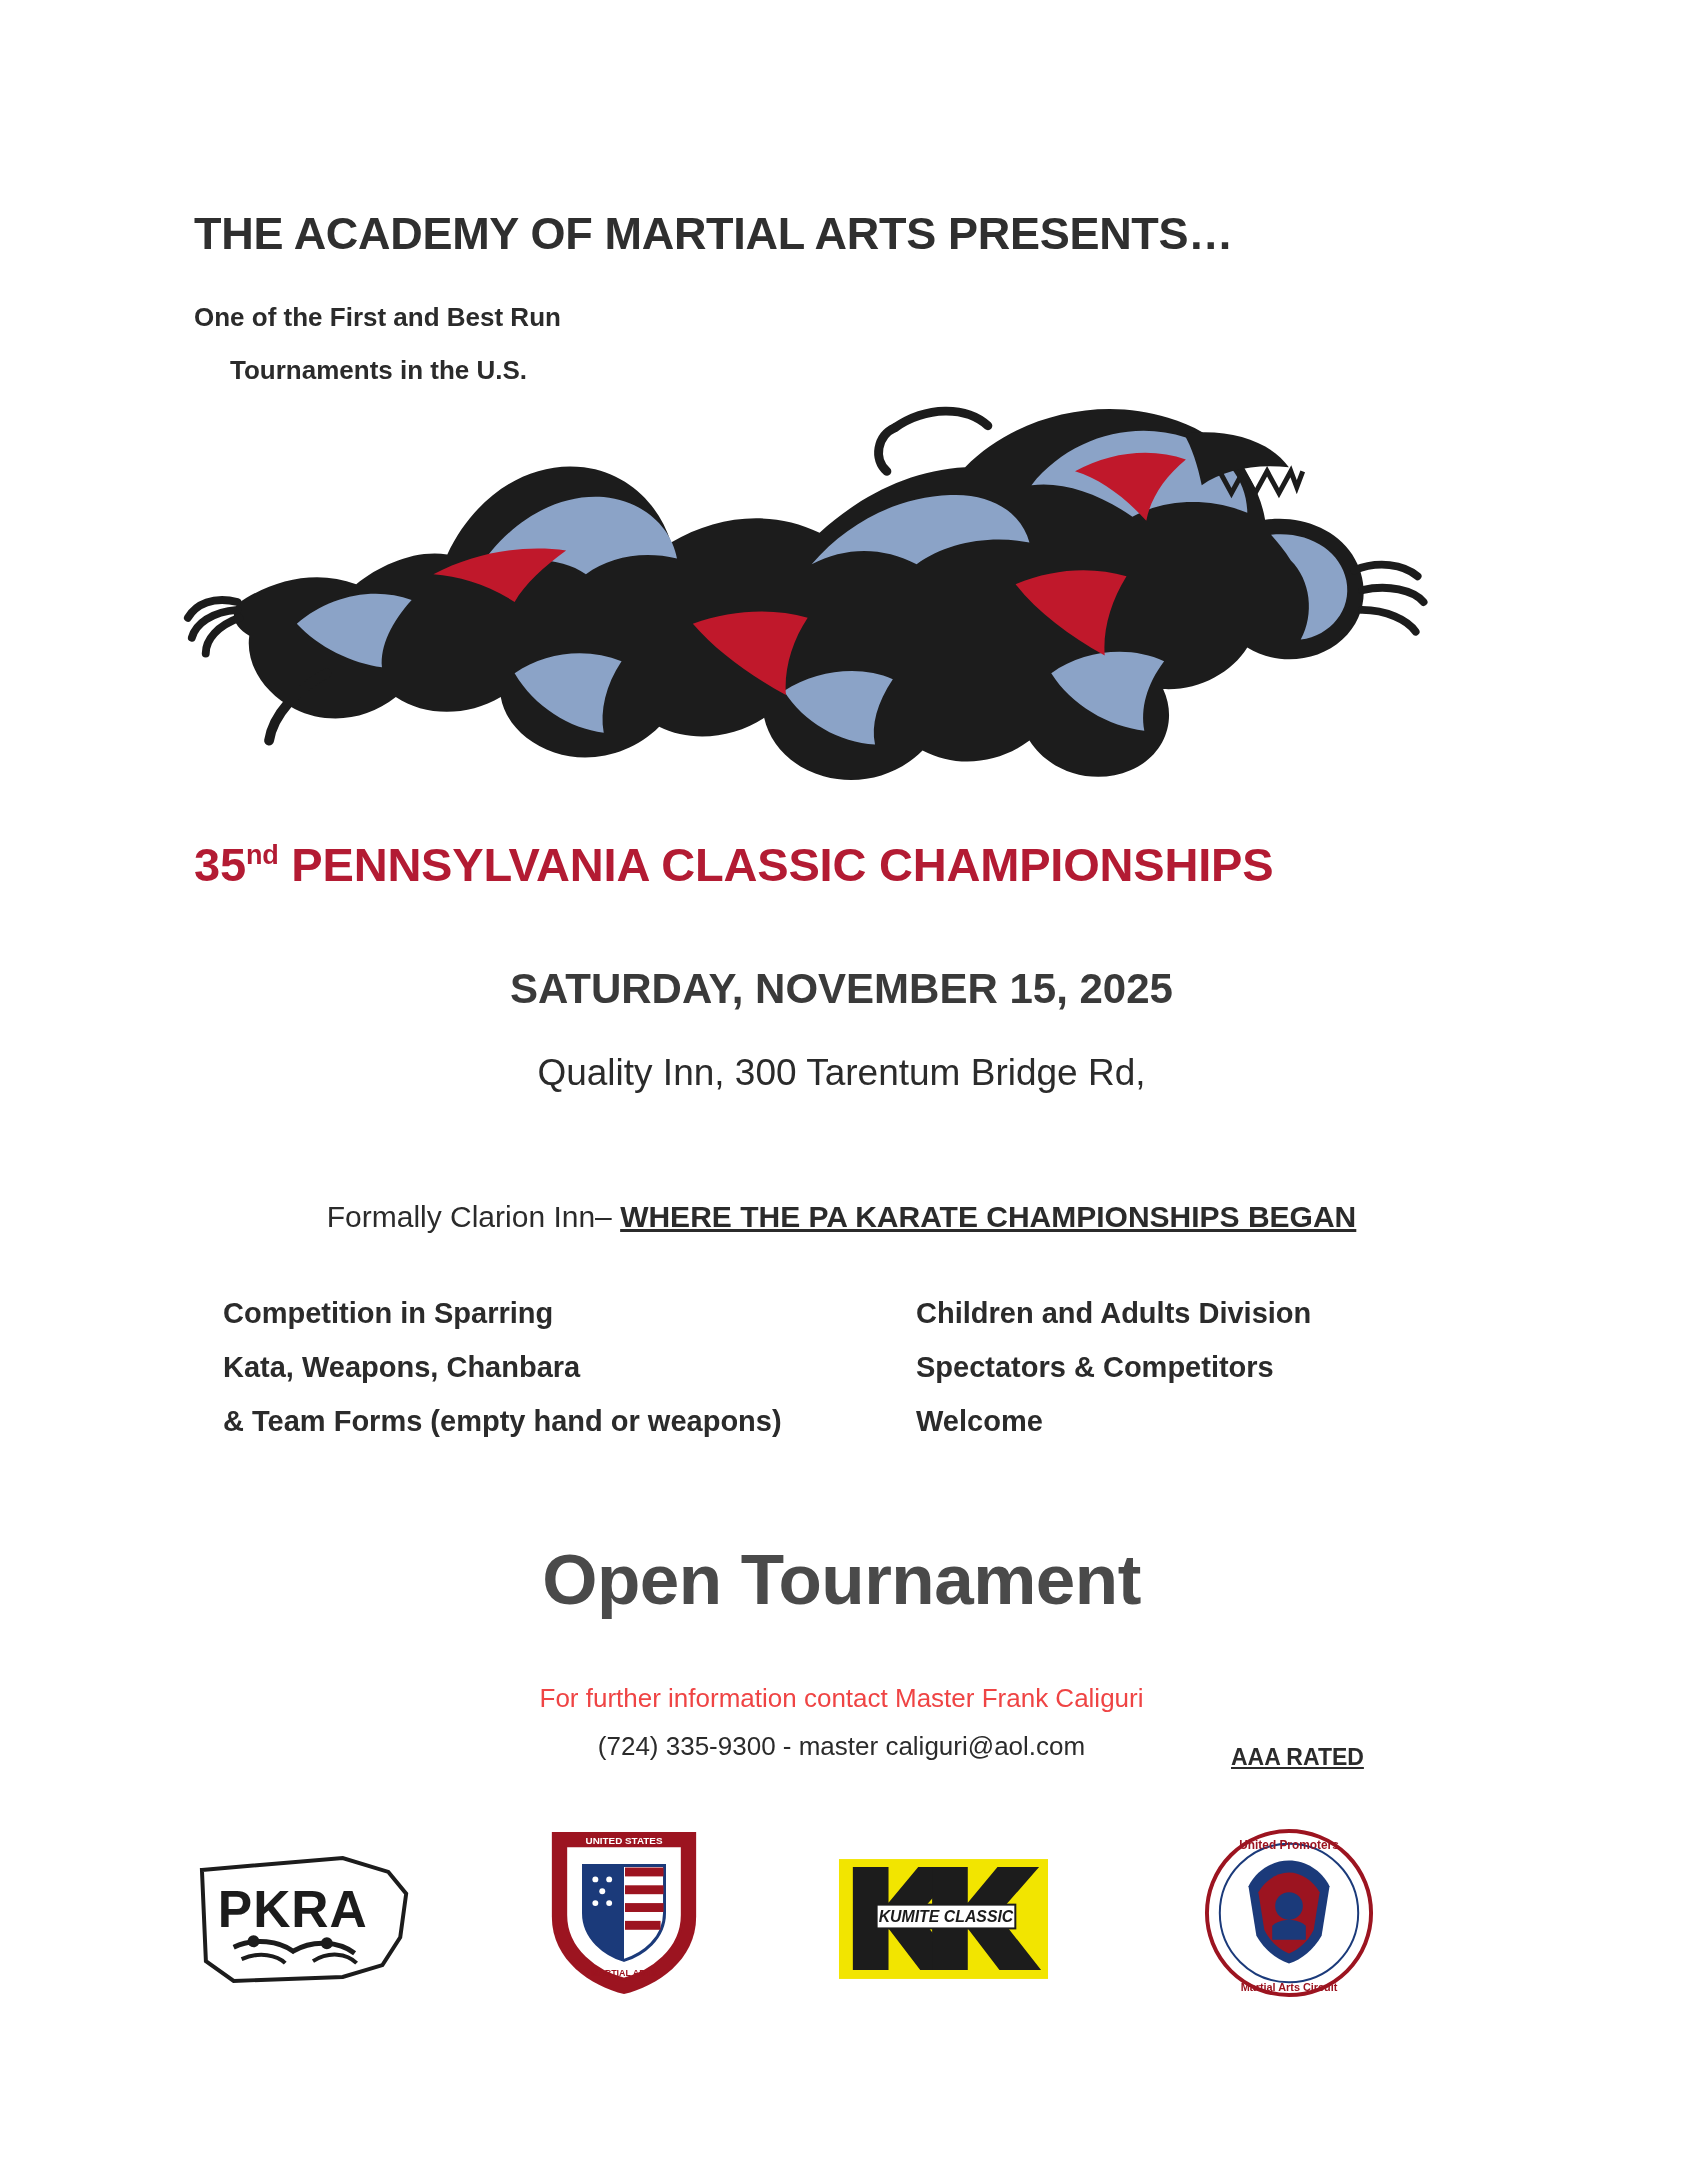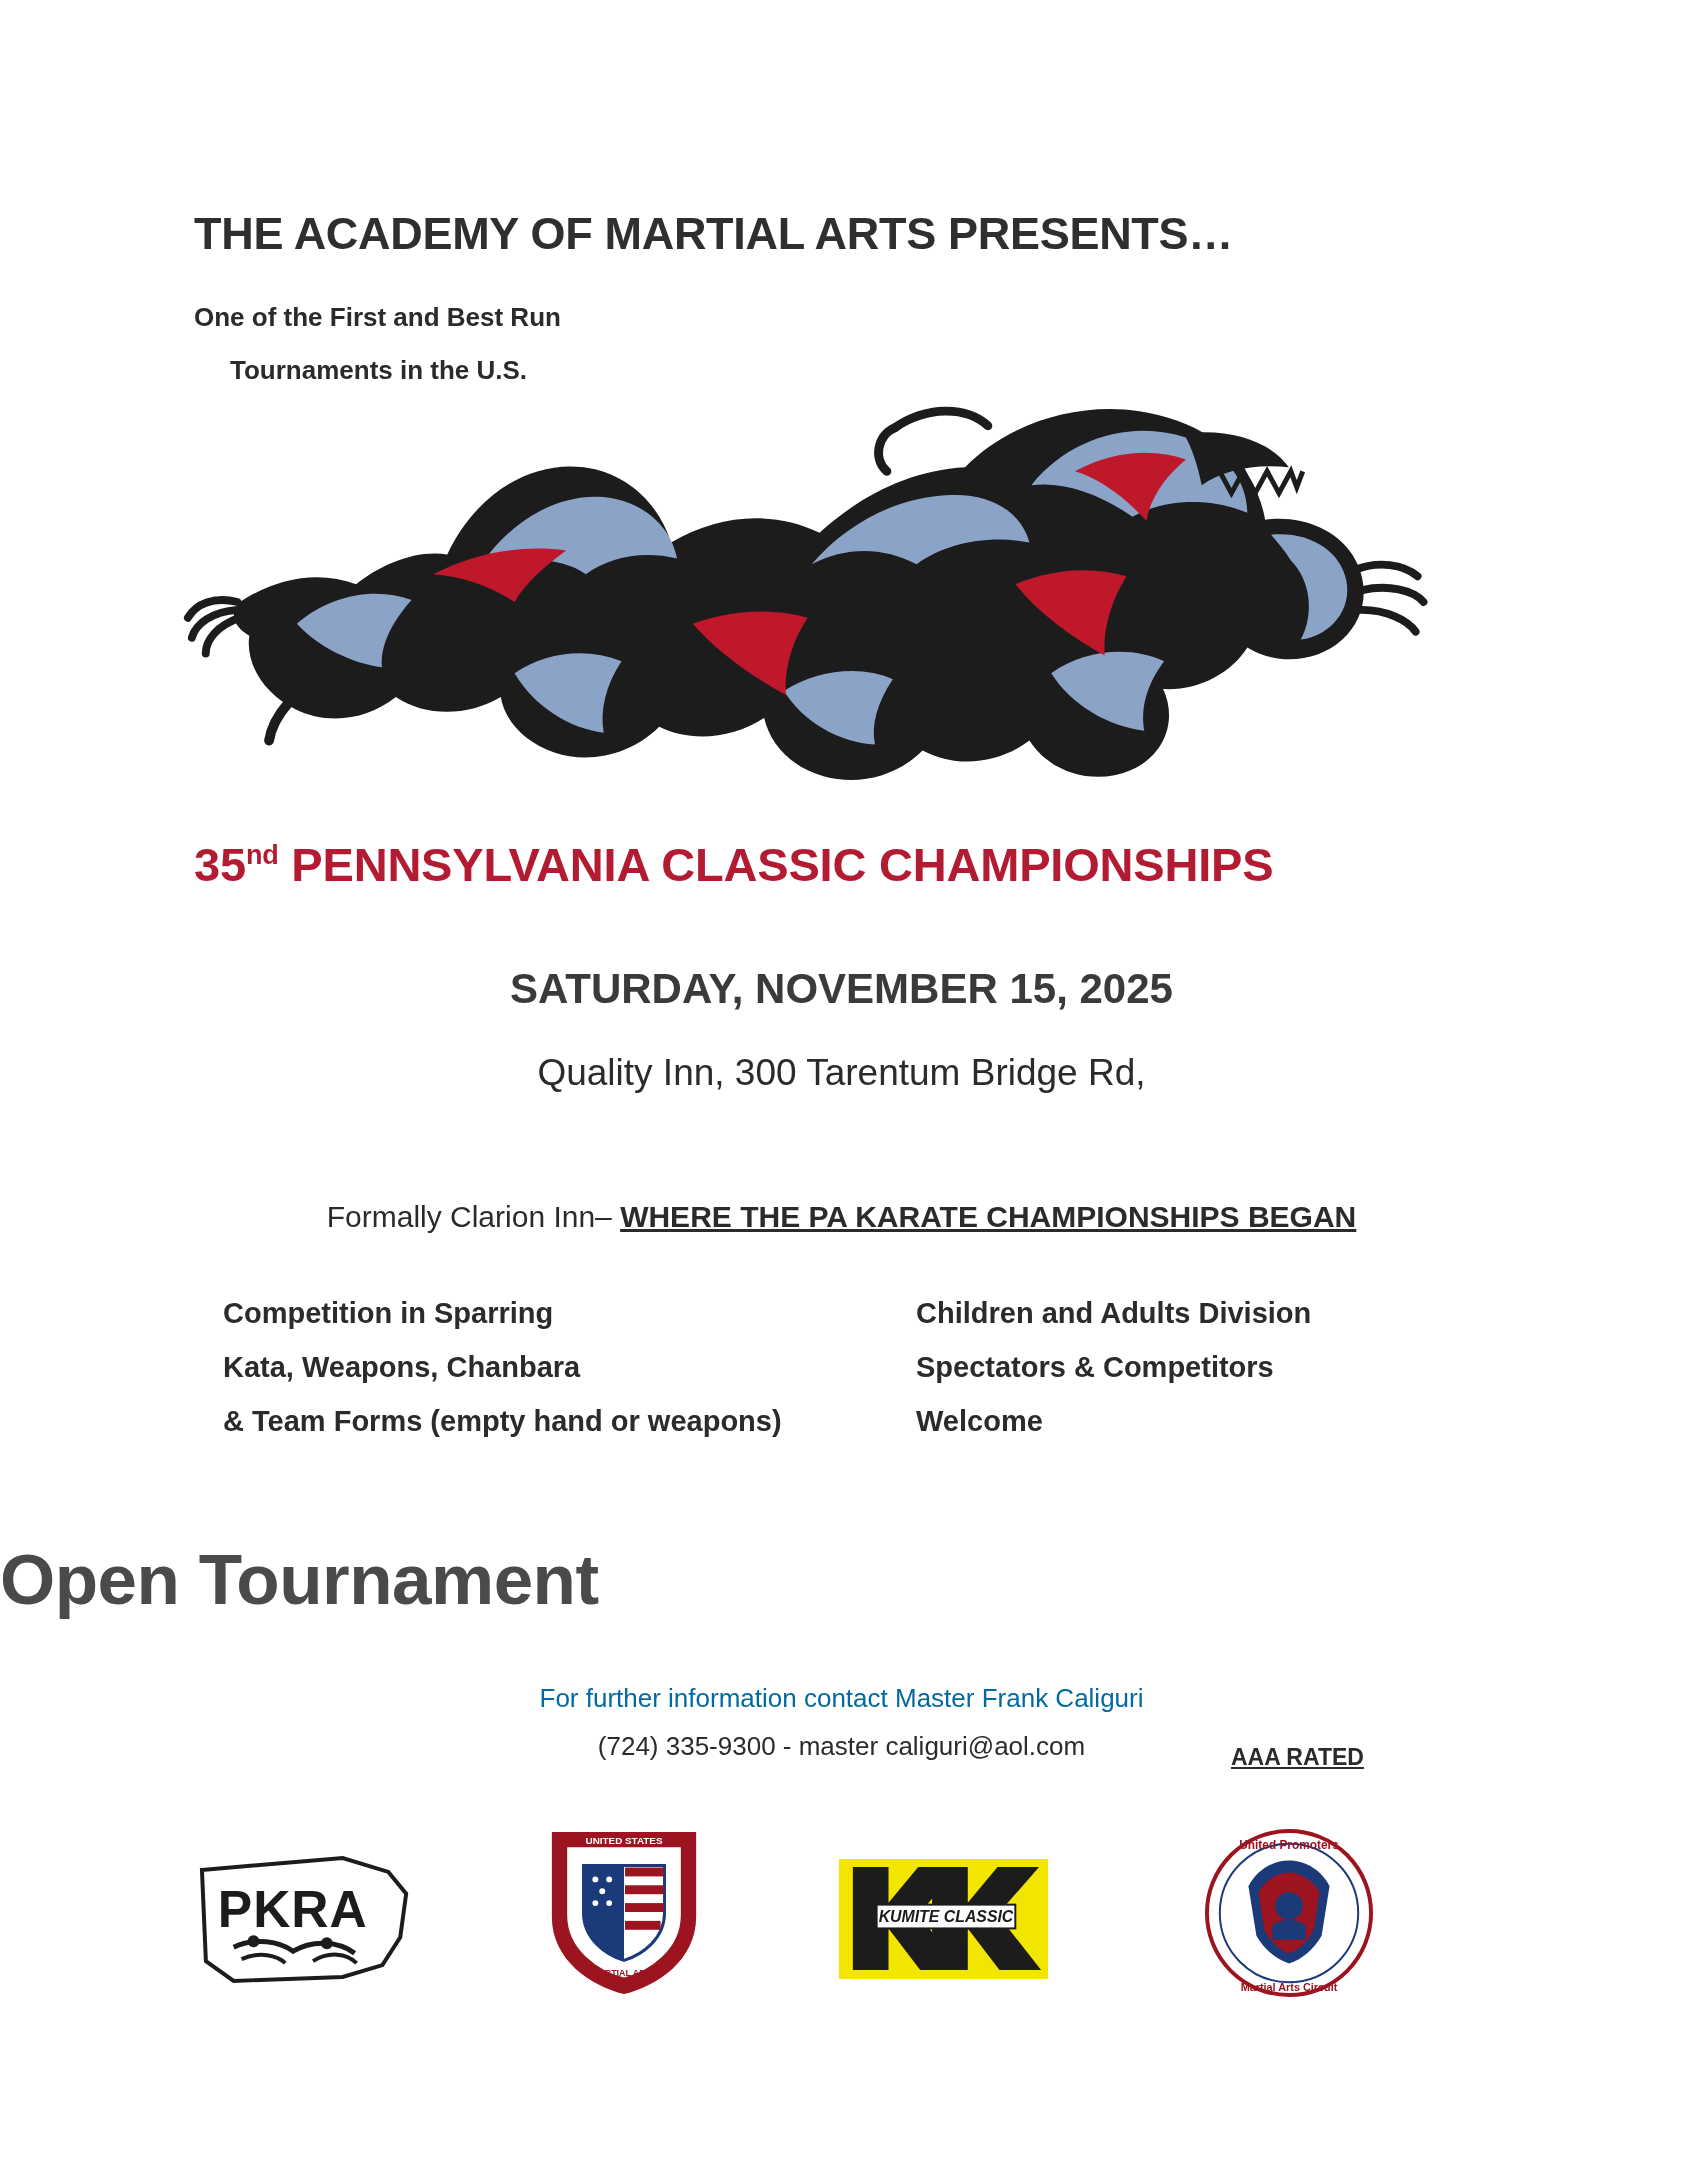--- a/index.html
+++ b/index.html
@@ -144,33 +144,34 @@
     font-weight: bold;
     color: #2b2b2b;
     white-space: nowrap;
   }
 
   
   .open-tournament {
     position: absolute;
     top: 1539px;
     left: 0; right: 0;
+    text-align: center;
     font-size: 71px;
     font-weight: bold;
     color: #4a4a4a;
     letter-spacing: -0.5px;
   }
 
   .contact-1 {
     position: absolute;
     top: 1683px;
     left: 0; right: 0;
     text-align: center;
     font-size: 26px;
-    color: #0369a1;
+    color: #ef4444;
   }
   .contact-2 {
     position: absolute;
     top: 1731px;
     left: 0; right: 0;
     text-align: center;
     font-size: 26px;
     color: #2b2b2b;
   }
   .aaa-rated {

